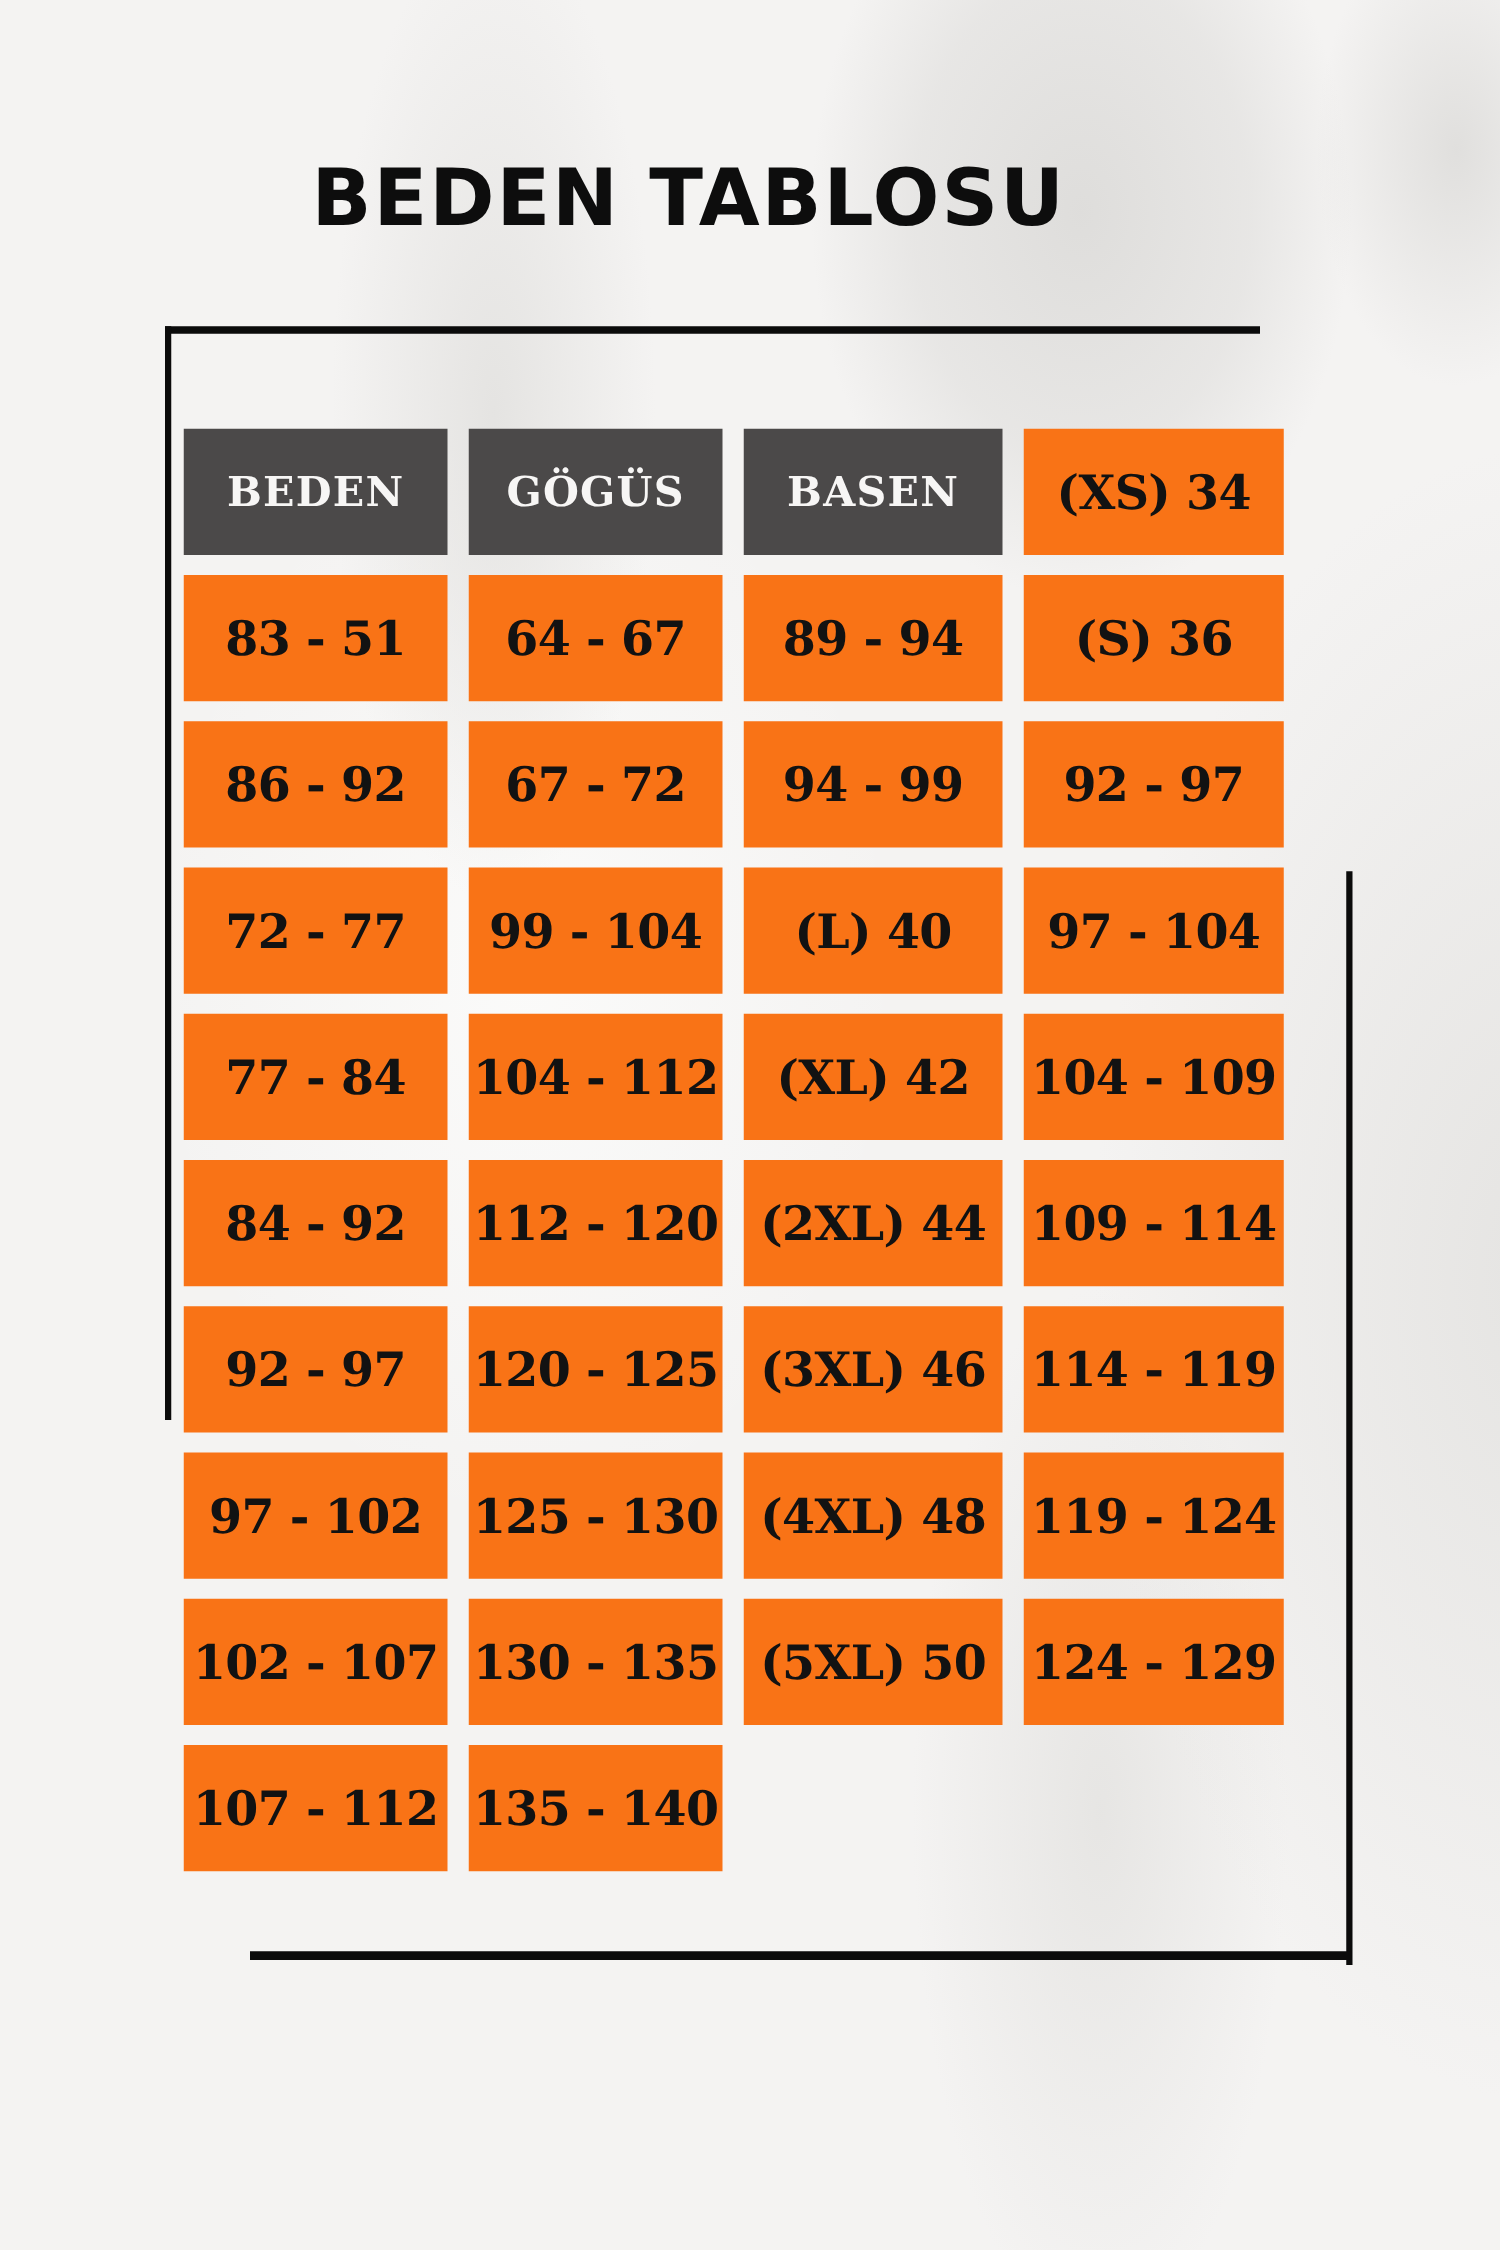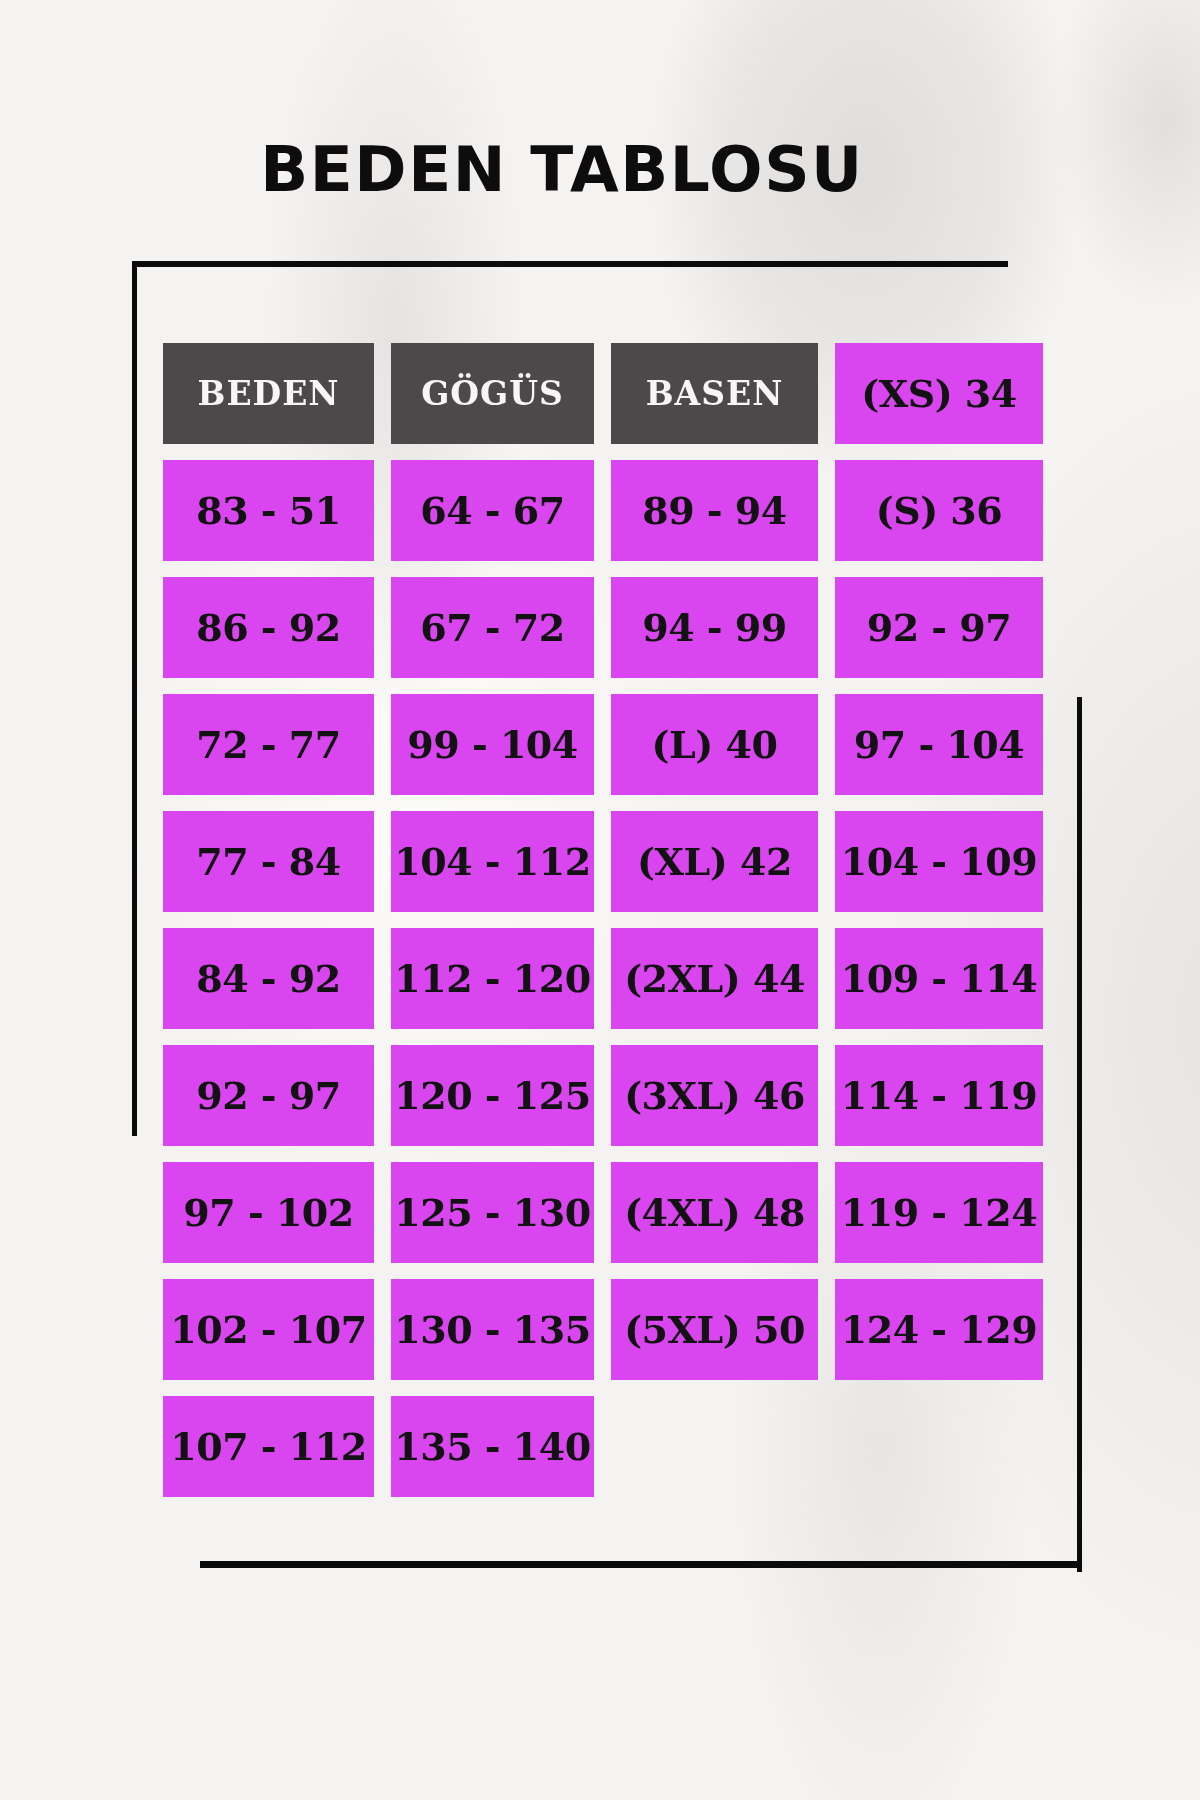--- a/index.html
+++ b/index.html
@@ -24,39 +24,39 @@
       radial-gradient(ellipse 160px 270px at 1165px 120px, rgba(222,221,219,0.9) 0%, rgba(222,221,219,0) 70%),
       radial-gradient(ellipse 500px 920px at 1235px 1020px, rgba(228,227,225,0.95) 0%, rgba(228,227,225,0) 72%),
       radial-gradient(ellipse 200px 560px at 880px 1450px, rgba(229,228,226,0.9) 0%, rgba(229,228,226,0) 75%),
       radial-gradient(ellipse 430px 640px at 420px 780px, rgba(252,252,251,0.85) 0%, rgba(252,252,251,0) 70%);
   }
   .title {
     position: absolute;
     top: 118px;
     left: 0;
     width: 1094px;
-    margin: 15px;
+    margin: 4px;
     text-align: center;
     font-family: "DejaVu Sans", sans-serif;
     font-weight: bold;
     font-size: 63px;
     letter-spacing: 1.5px;
     color: #0d0d0d;
   }
   .frame {
     position: absolute;
     background: #0b0b0b;
   }
   .frame-top    { left: 132px;  top: 261px;  width: 876px; height: 6px; }
   .frame-left   { left: 132px;  top: 261px;  width: 5px;   height: 875px; }
   .frame-right  { left: 1077px; top: 697px;  width: 5px;   height: 875px; }
   .frame-bottom { left: 200px;  top: 1561px; width: 881px; height: 7px; }
   .table {
     position: absolute;
-    left: 163px;
+    left: 147px;
     top: 343px;
     display: grid;
     grid-template-columns: 211px 203px 207px 208px;
     grid-auto-rows: 101px;
     column-gap: 17px;
     row-gap: 16px;
   }
   .cell {
     display: flex;
     align-items: center;
@@ -64,21 +64,21 @@
     font-weight: bold;
     white-space: nowrap;
   }
   .cell.head {
     background: #4b4949;
     color: #f7f6f5;
     font-size: 33px;
     letter-spacing: 1px;
   }
   .cell.body {
-    background: #d946ef;
+    background: #f97316;
     color: #121212;
     font-size: 38px;
     letter-spacing: -0.5px;
   }
   .footnote {
     position: absolute;
     top: 1581px;
     right: 122px;
     font-weight: bold;
     font-size: 29px;

